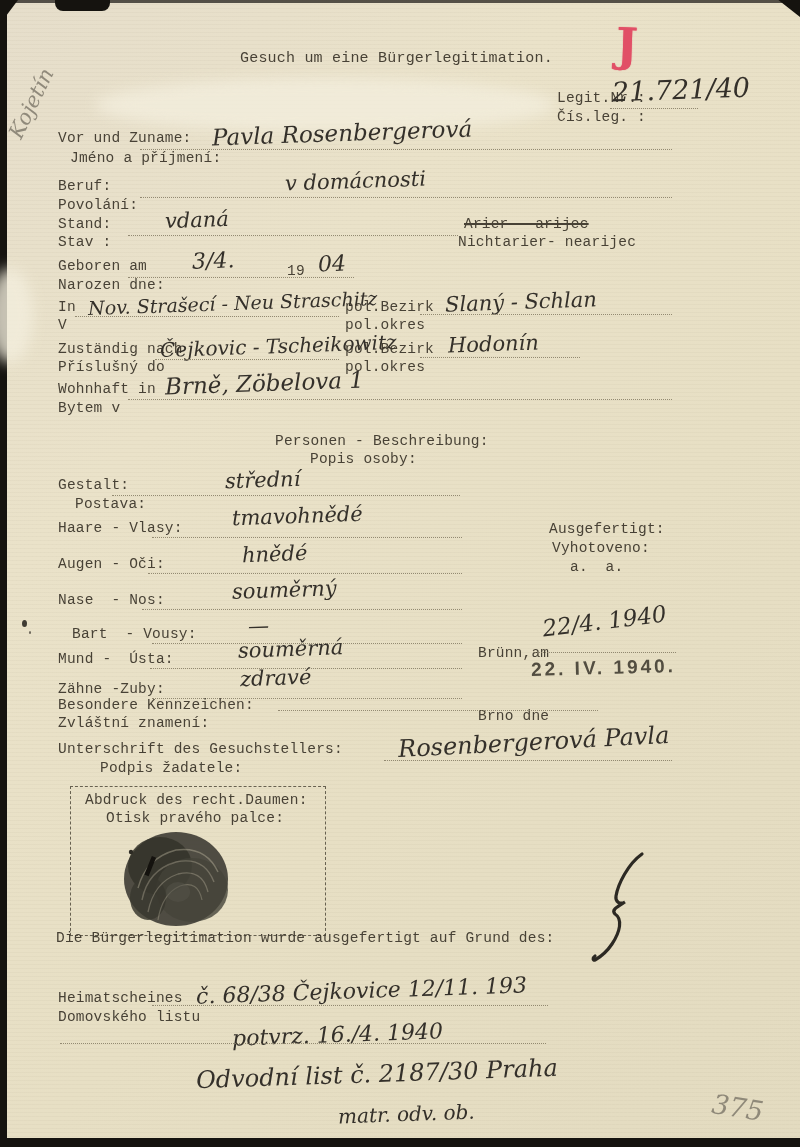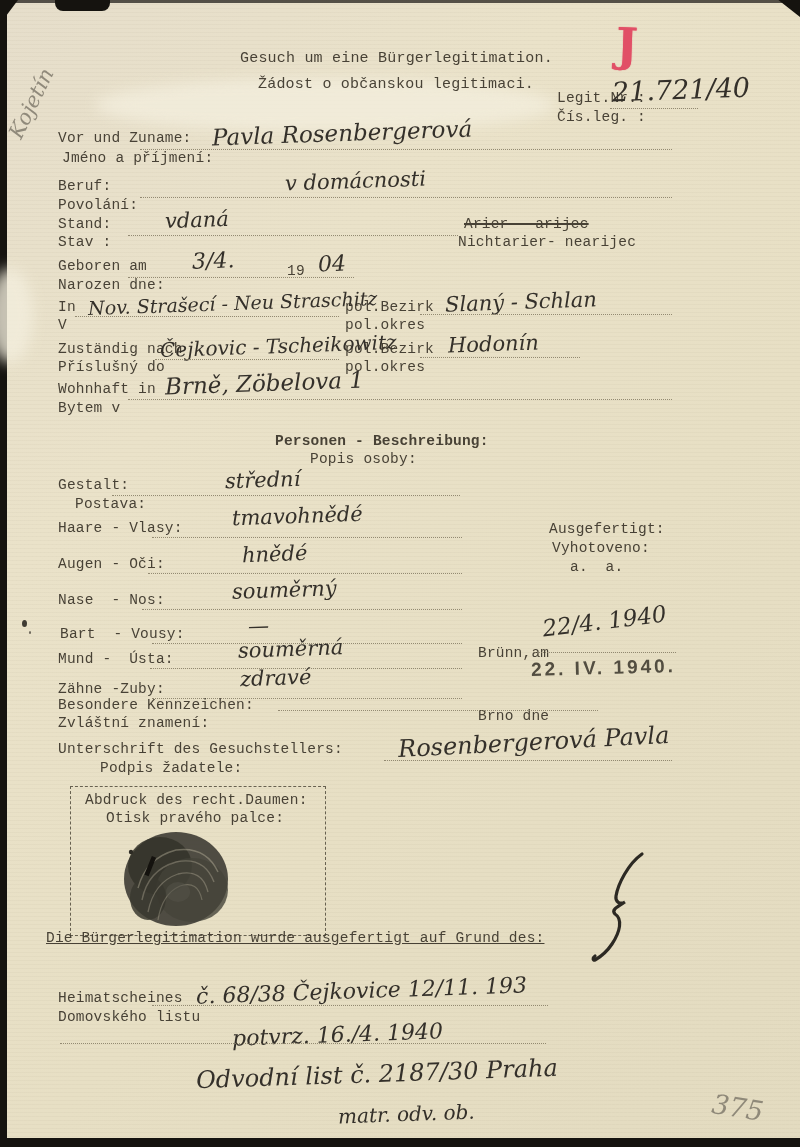--- a/index.html
+++ b/index.html
@@ -39,28 +39,27 @@
   <div class="patch" style="left:95px;top:78px;width:460px;height:54px;"></div>
   <div class="patch" style="left:-12px;top:268px;width:45px;height:95px;"></div>
   <div class="edge" style="left:22px;top:620px;width:5px;height:7px;border-radius:50%;opacity:.8;"></div>
   <div class="edge" style="left:29px;top:631px;width:2px;height:3px;border-radius:50%;opacity:.6;"></div>
 
   <div class="jstamp">J</div>
   <div class="pencil" style="left:4px;top:132px;font-size:21px;transform:rotate(-64deg);transform-origin:0 0;">Kojetín</div>
   <div class="pencil" style="left:712px;top:1092px;font-size:27px;transform:rotate(9deg);">375</div>
 
   <div class="tw" style="left:240px;top:50px;font-size:15px;">Gesuch um eine Bürgerlegitimation.</div>
-  <div class="tw" style="left:258px;top:76px;font-size:15px;">Žádost o občanskou legitimaci.</div>
   <div class="tw" style="left:557px;top:90px;">Legit.Nr.:</div>
   <div class="tw" style="left:557px;top:109px;">Čís.leg. :</div>
   <div class="hw" style="left:612px;top:74px;font-size:27px;">21.721/40</div>
   <div class="dot" style="left:610px;top:108px;width:88px;"></div>
 
   <div class="tw" style="left:58px;top:130px;">Vor und Zuname:</div>
-  <div class="tw" style="left:62px;top:150px;">Jméno a příjmení:</div>
+  <div class="tw" style="left:70px;top:150px;">Jméno a příjmení:</div>
   <div class="hw" style="left:212px;top:120px;font-size:23px;">Pavla Rosenbergerová</div>
   <div class="dot" style="left:140px;top:149px;width:532px;"></div>
 
   <div class="tw" style="left:58px;top:178px;">Beruf:</div>
   <div class="tw" style="left:58px;top:197px;">Povolání:</div>
   <div class="hw" style="left:285px;top:169px;font-size:21px;">v domácnosti</div>
   <div class="dot" style="left:140px;top:197px;width:532px;"></div>
 
   <div class="tw" style="left:58px;top:216px;">Stand:</div>
   <div class="tw" style="left:58px;top:234px;">Stav :</div>
@@ -92,41 +91,41 @@
   <div class="tw" style="left:345px;top:341px;">pol.Bezirk</div>
   <div class="tw" style="left:345px;top:359px;">pol.okres</div>
   <div class="hw" style="left:448px;top:332px;font-size:21px;">Hodonín</div>
   <div class="dot" style="left:420px;top:357px;width:160px;"></div>
 
   <div class="tw" style="left:58px;top:381px;">Wohnhaft in</div>
   <div class="tw" style="left:58px;top:400px;">Bytem v</div>
   <div class="hw" style="left:165px;top:370px;font-size:23px;">Brně, Zöbelova 1</div>
   <div class="dot" style="left:128px;top:399px;width:544px;"></div>
 
-  <div class="tw" style="left:275px;top:433px;font-weight:bold;">Personen - Beschreibung:</div>
+  <div class="tw" style="left:275px;top:433px;">Personen - Beschreibung:</div>
   <div class="tw" style="left:310px;top:451px;">Popis osoby:</div>
 
   <div class="tw" style="left:58px;top:477px;">Gestalt:</div>
   <div class="tw" style="left:58px;top:496px;margin-left:17px;">Postava:</div>
   <div class="hw" style="left:225px;top:468px;font-size:21px;">střední</div>
   <div class="dot" style="left:112px;top:495px;width:348px;"></div>
 
   <div class="tw" style="left:58px;top:520px;">Haare - Vlasy:</div>
   <div class="hw" style="left:232px;top:504px;font-size:21px;">tmavohnědé</div>
   <div class="dot" style="left:152px;top:537px;width:310px;"></div>
 
   <div class="tw" style="left:58px;top:556px;">Augen - Oči:</div>
   <div class="hw" style="left:242px;top:542px;font-size:21px;">hnědé</div>
   <div class="dot" style="left:148px;top:573px;width:314px;"></div>
 
   <div class="tw" style="left:58px;top:592px;">Nase  - Nos:</div>
   <div class="hw" style="left:232px;top:578px;font-size:21px;">souměrný</div>
   <div class="dot" style="left:142px;top:609px;width:320px;"></div>
 
-  <div class="tw" style="left:60px;top:626px;">Bart  - Vousy:</div>
+  <div class="tw" style="left:72px;top:626px;">Bart  - Vousy:</div>
   <div class="hw" style="left:248px;top:614px;font-size:21px;">—</div>
   <div class="dot" style="left:152px;top:643px;width:310px;"></div>
 
   <div class="tw" style="left:58px;top:651px;">Mund -  Ústa:</div>
   <div class="hw" style="left:238px;top:637px;font-size:21px;">souměrná</div>
   <div class="dot" style="left:150px;top:668px;width:312px;"></div>
 
   <div class="tw" style="left:58px;top:681px;">Zähne -Zuby:</div>
   <div class="hw" style="left:240px;top:666px;font-size:21px;">zdravé</div>
   <div class="dot" style="left:152px;top:698px;width:310px;"></div>
@@ -159,21 +158,21 @@
     <ellipse cx="30" cy="70" rx="18" ry="22" fill="#3a382f" opacity="0.85"></ellipse>
     <path d="M20,60 Q28,30 58,22 Q88,18 100,44" stroke="#d9d1b8" stroke-width="1.4" fill="none" opacity="0.35"></path>
     <path d="M24,72 Q30,42 58,34 Q86,28 96,54" stroke="#d9d1b8" stroke-width="1.4" fill="none" opacity="0.3"></path>
     <path d="M30,84 Q36,54 60,46 Q84,40 90,64" stroke="#d9d1b8" stroke-width="1.3" fill="none" opacity="0.3"></path>
     <path d="M40,92 Q44,66 62,58 Q80,52 84,72" stroke="#d9d1b8" stroke-width="1.2" fill="none" opacity="0.28"></path>
     <ellipse cx="60" cy="64" rx="12" ry="10" fill="#56534a" opacity="0.5"></ellipse>
     <rect x="30" y="28" width="4.5" height="20" fill="#14120e" transform="rotate(22 32 38)"></rect>
     <circle cx="13" cy="24" r="2.2" fill="#2c2a23"></circle>
   </svg>
 
-  <div class="tw" style="left:46px;top:930px;text-decoration:underline;">Die Bürgerlegitimation wurde ausgefertigt auf Grund des:</div>
+  <div class="tw" style="left:56px;top:930px;">Die Bürgerlegitimation wurde ausgefertigt auf Grund des:</div>
   <div class="tw" style="left:58px;top:990px;">Heimatscheines</div>
   <div class="tw" style="left:58px;top:1009px;text-align:right;">Domovského listu</div>
   <div class="hw" style="left:196px;top:978px;font-size:22px;">č. 68/38 Čejkovice 12/11. 193</div>
   <div class="dot" style="left:152px;top:1005px;width:396px;"></div>
   <div class="hw" style="left:232px;top:1022px;font-size:22px;">potvrz. 16./4. 1940</div>
   <div class="dot" style="left:60px;top:1043px;width:486px;"></div>
   <div class="hw" style="left:196px;top:1060px;font-size:24px;">Odvodní list č. 2187/30 Praha</div>
   <div class="hw" style="left:338px;top:1102px;font-size:20px;">matr. odv. ob.</div>
 
   <svg style="left:572px;top:848px;" width="90" height="118" viewBox="0 0 90 118">

